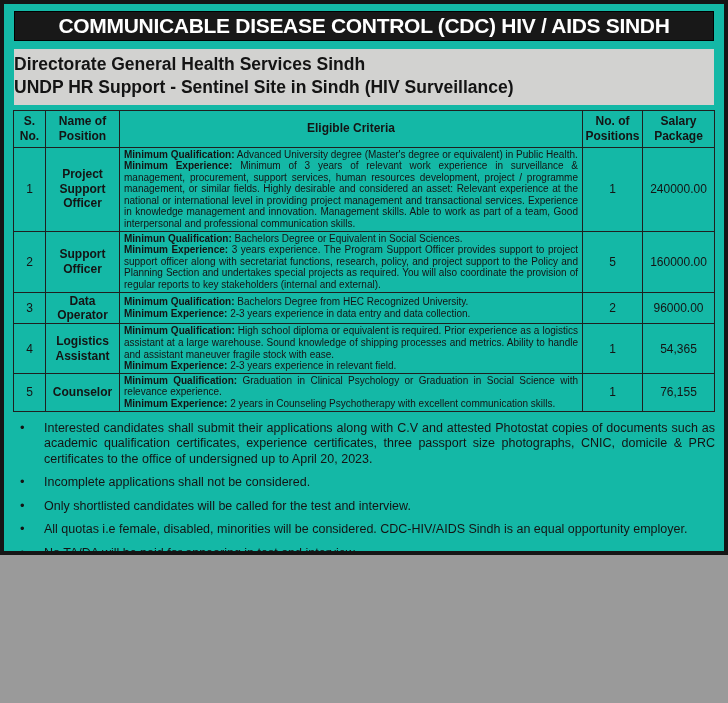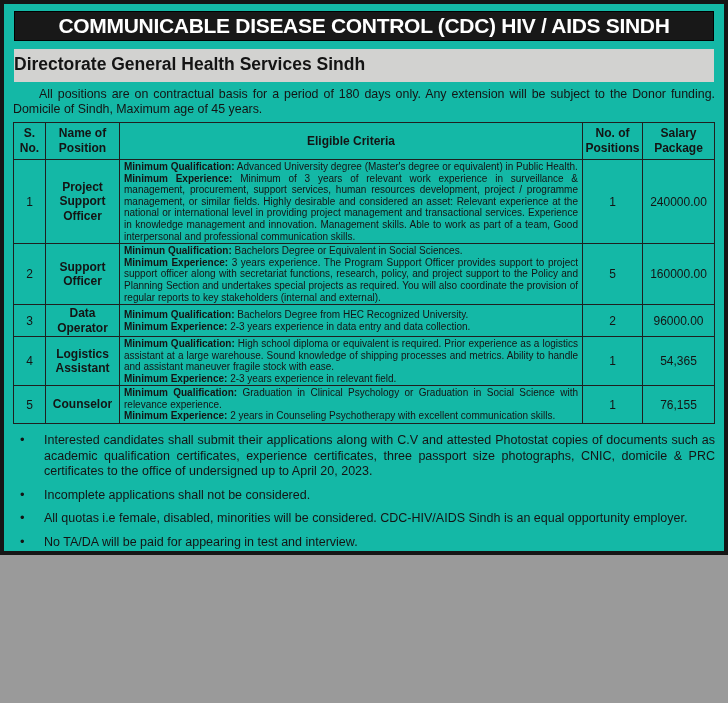--- a/index.html
+++ b/index.html
@@ -108,23 +108,23 @@
 </style>
 </head>
 <body>
 
 <div class="sheet">
 
   <div class="title-bar">COMMUNICABLE DISEASE CONTROL (CDC) HIV / AIDS SINDH</div>
 
   <div class="subtitle-box">
     <div>Directorate General Health Services Sindh</div>
+    <div>UNDP HR Support - Sentinel Site in Sindh (HIV Surveillance)</div>
   </div>
 
-  <p class="intro">All positions are on contractual basis for a period of 180 days only. Any extension will be subject to the Donor funding. Domicile of Sindh, Maximum age of 45 years.</p>
 
   <table class="positions">
     <colgroup>
       <col style="width:32px">
       <col style="width:74px">
       <col>
       <col style="width:60px">
       <col style="width:72px">
     </colgroup>
     <thead>
@@ -190,20 +190,21 @@
           </td>
           <td class="c-pos">1</td>
           <td class="c-sal">76,155</td>
         </tr>
       </tbody>
   </table>
 
   <ul class="notes" id="notes-list">
       <li>Interested candidates shall submit their applications along with C.V and attested Photostat copies of documents such as academic qualification certificates, experience certificates, three passport size photographs, CNIC, domicile &amp; PRC certificates to the office of undersigned up to April 20, 2023.</li>
       <li>Incomplete applications shall not be considered.</li>
+      <li>Only shortlisted candidates will be called for the test and interview.</li>
       <li>All quotas i.e female, disabled, minorities will be considered. CDC-HIV/AIDS Sindh is an equal opportunity employer.</li>
       <li>No TA/DA will be paid for appearing in test and interview.</li>
     </ul>
 
   <div class="footer-area">
     <div class="footer-center">
       <div class="f1">Additional Director CDC (HIV/AIDS) Sindh</div>
 
     </div>
 

